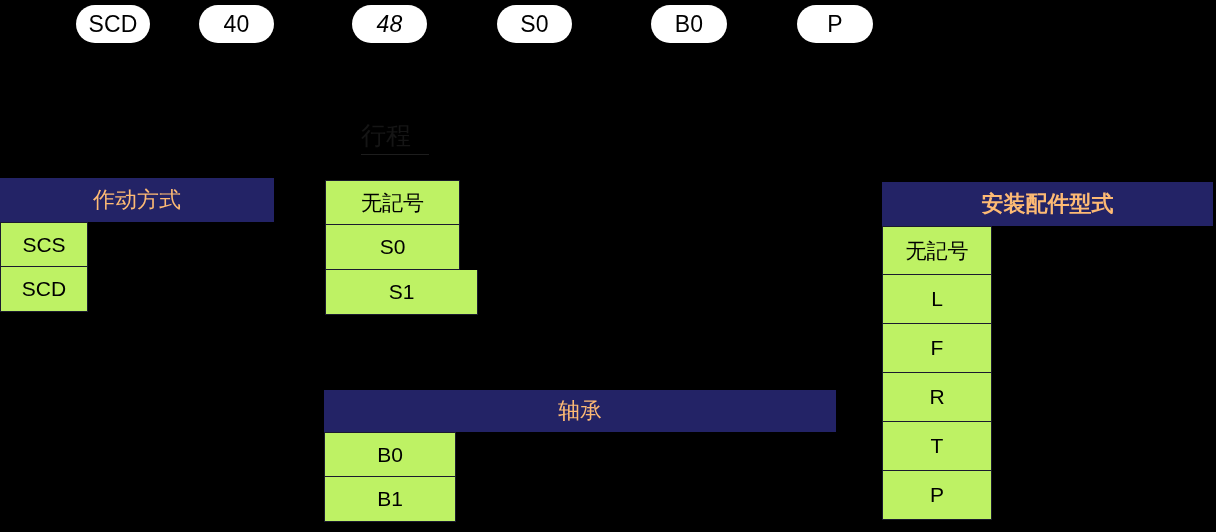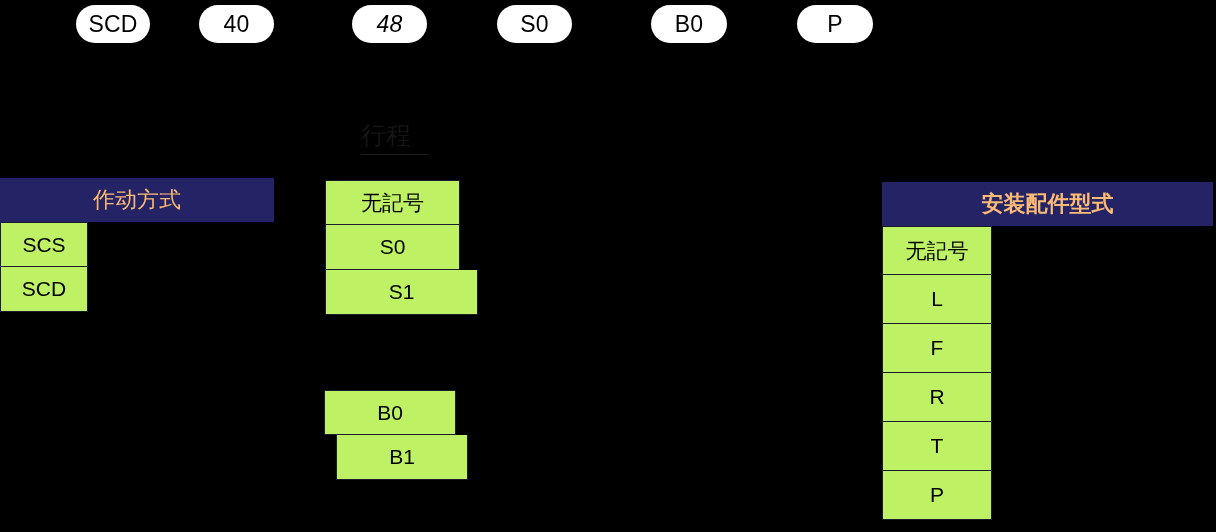--- a/index.html
+++ b/index.html
@@ -103,22 +103,23 @@
       <div class="tbl-head" style="width: 274px; height: 44px;">作动方式</div>
       <div class="tbl-cell first" style="width: 88px; height: 45px; margin-left: 0px;">SCS</div>
       <div class="tbl-cell" style="width: 88px; height: 45px; margin-left: 0px;">SCD</div>
     </div>
     <div class="tbl" style="left: 325px; top: 180px;">
       <div class="tbl-cell first" style="width: 135px; height: 45px; margin-left: 0px;">无記号</div>
       <div class="tbl-cell" style="width: 135px; height: 45px; margin-left: 0px;">S0</div>
       <div class="tbl-cell" style="width: 153px; height: 45px; margin-left: 0px;">S1</div>
     </div>
     <div class="tbl" style="left: 324px; top: 390px;">
+      <div class="tbl-head" style="width: 512px; height: 42px;">轴承</div>
       <div class="tbl-cell first" style="width: 132px; height: 45px; margin-left: 0px;">B0</div>
-      <div class="tbl-cell" style="width: 132px; height: 45px; margin-left: 12px;">B1</div>
+      <div class="tbl-cell" style="width: 132px; height: 45px; margin-left: 0px;">B1</div>
     </div>
     <div class="tbl" style="left: 882px; top: 182px;">
       <div class="tbl-head bold" style="width: 331px; height: 44px;">安装配件型式</div>
       <div class="tbl-cell first" style="width: 110px; height: 49px; margin-left: 0px;">无記号</div>
       <div class="tbl-cell" style="width: 110px; height: 49px; margin-left: 0px;">L</div>
       <div class="tbl-cell" style="width: 110px; height: 49px; margin-left: 0px;">F</div>
       <div class="tbl-cell" style="width: 110px; height: 49px; margin-left: 0px;">R</div>
       <div class="tbl-cell" style="width: 110px; height: 49px; margin-left: 0px;">T</div>
       <div class="tbl-cell" style="width: 110px; height: 49px; margin-left: 0px;">P</div>
     </div>

